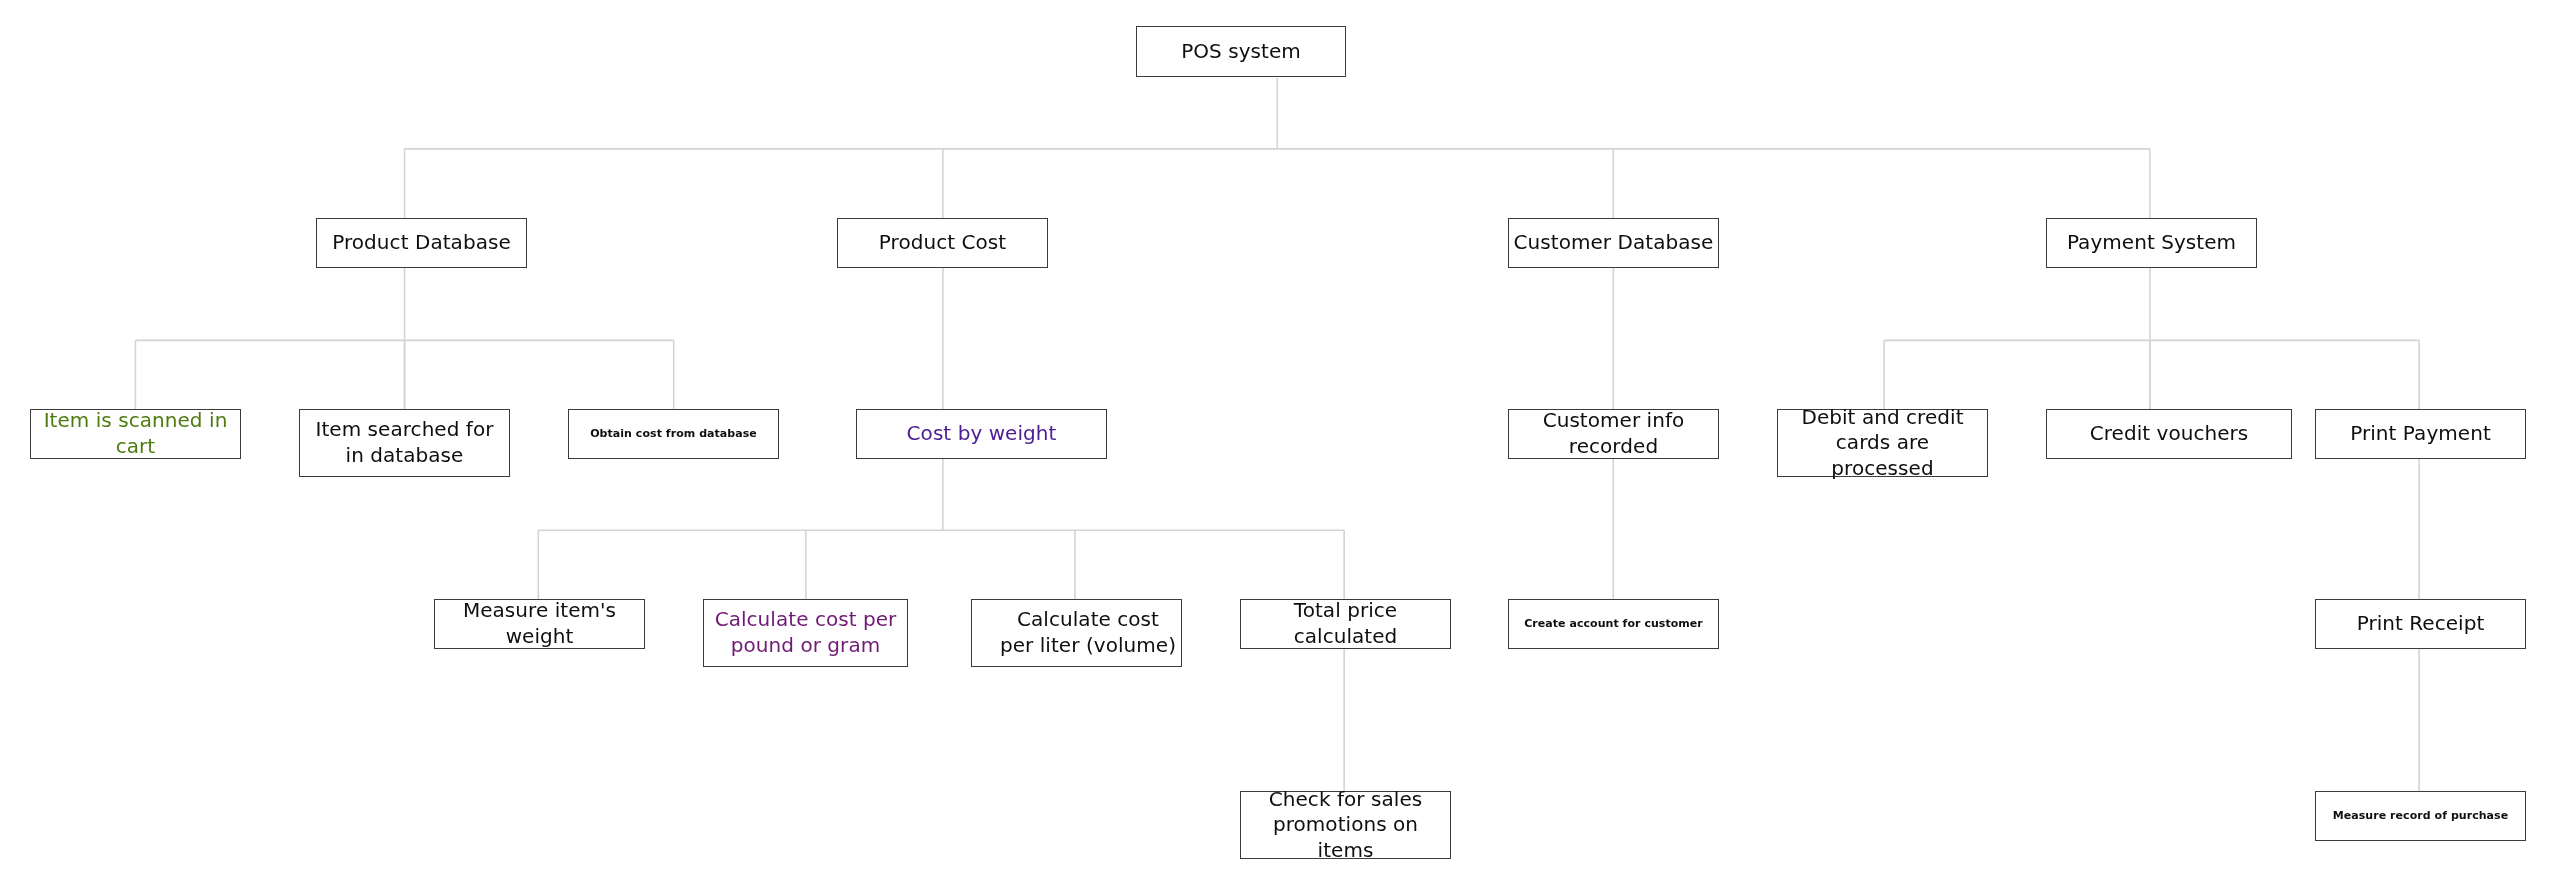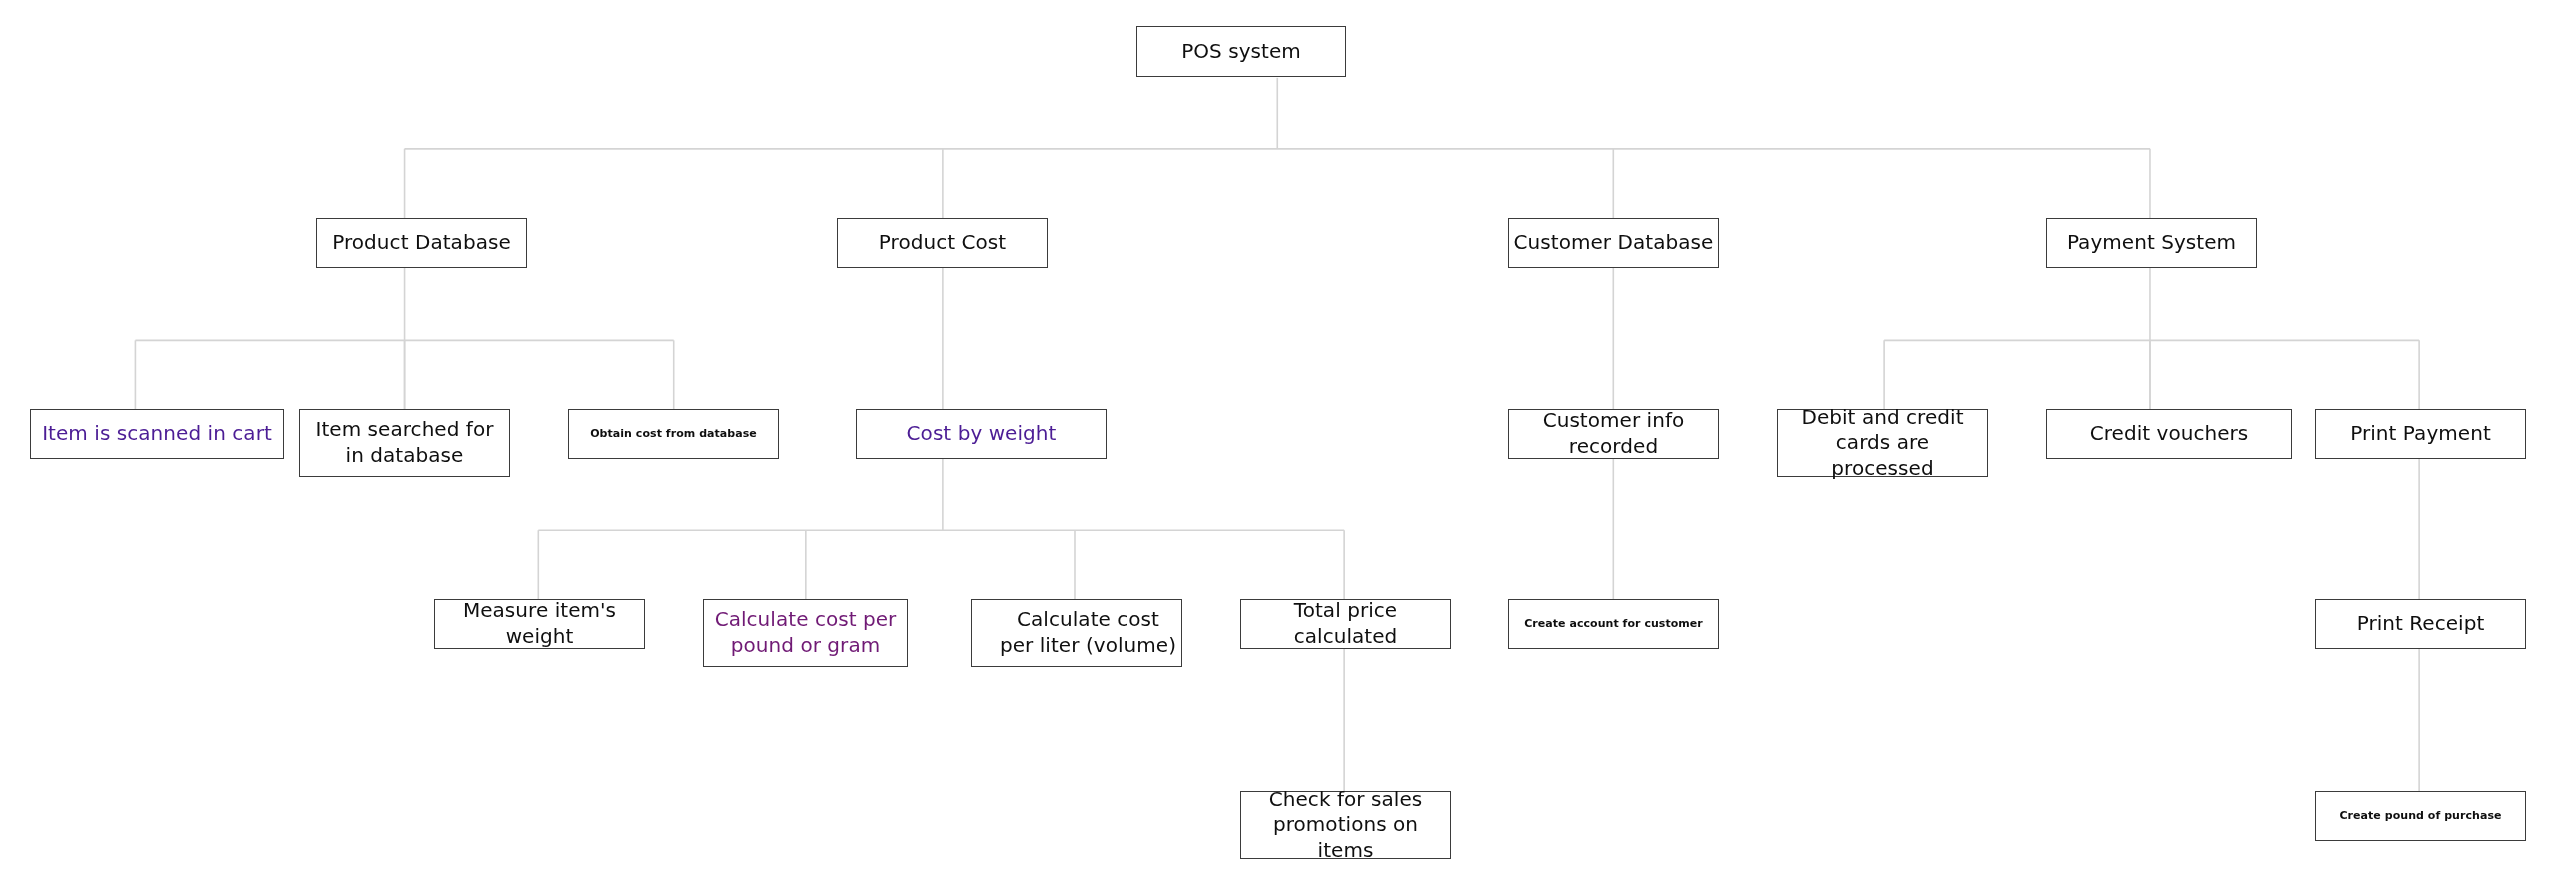--- a/index.html
+++ b/index.html
@@ -101,21 +101,21 @@
       </div>
       <div class="node" style="left: 837px; top: 218px; width: 211px; height: 50px; border-color: rgb(59, 59, 59); background: rgb(255, 255, 255); color: rgb(15, 15, 15);">
         <span class="node-label">Product Cost</span>
       </div>
       <div class="node" style="left: 1508px; top: 218px; width: 211px; height: 50px; border-color: rgb(59, 59, 59); background: rgb(255, 255, 255); color: rgb(15, 15, 15);">
         <span class="node-label">Customer Database</span>
       </div>
       <div class="node" style="left: 2046px; top: 218px; width: 211px; height: 50px; border-color: rgb(59, 59, 59); background: rgb(255, 255, 255); color: rgb(15, 15, 15);">
         <span class="node-label">Payment System</span>
       </div>
-      <div class="node" style="left: 30px; top: 409px; width: 254px; height: 50px; border-color: rgb(59, 59, 59); background: rgb(255, 255, 255); color: #4c1d95;">
+      <div class="node" style="left: 30px; top: 409px; width: 211px; height: 50px; border-color: rgb(59, 59, 59); background: rgb(255, 255, 255); color: #4d7c0f;">
         <span class="node-label">Item is scanned in cart</span>
       </div>
       <div class="node" style="left: 299px; top: 409px; width: 211px; height: 68px; border-color: rgb(59, 59, 59); background: rgb(255, 255, 255); color: rgb(15, 15, 15);">
         <span class="node-label">Item searched for in database</span>
       </div>
       <div class="node tight" style="left: 568px; top: 409px; width: 211px; height: 50px; border-color: rgb(59, 59, 59); background: rgb(255, 255, 255); color: rgb(15, 15, 15); font-size: 11px;">
         <span class="node-label">Obtain cost from database</span>
       </div>
       <div class="node" style="left: 856px; top: 409px; width: 251px; height: 50px; border-color: rgb(59, 59, 59); background: rgb(255, 255, 255); color: #4c1d95;">
         <span class="node-label">Cost by weight</span>
@@ -147,18 +147,18 @@
       <div class="node tight" style="left: 1508px; top: 599px; width: 211px; height: 50px; border-color: rgb(59, 59, 59); background: rgb(255, 255, 255); color: rgb(15, 15, 15); font-size: 11px;">
         <span class="node-label">Create account for customer</span>
       </div>
       <div class="node" style="left: 2315px; top: 599px; width: 211px; height: 50px; border-color: rgb(59, 59, 59); background: rgb(255, 255, 255); color: rgb(15, 15, 15);">
         <span class="node-label">Print Receipt</span>
       </div>
       <div class="node" style="left: 1240px; top: 791px; width: 211px; height: 68px; border-color: rgb(59, 59, 59); background: rgb(255, 255, 255); color: rgb(15, 15, 15);">
         <span class="node-label">Check for sales promotions on items</span>
       </div>
       <div class="node tight" style="left: 2315px; top: 791px; width: 211px; height: 50px; border-color: rgb(59, 59, 59); background: rgb(255, 255, 255); color: rgb(15, 15, 15); font-size: 11px;">
-        <span class="node-label">Create pound of purchase</span>
+        <span class="node-label">Measure record of purchase</span>
       </div>
     </div>
 
 </div>
 
 
 </body></html>

